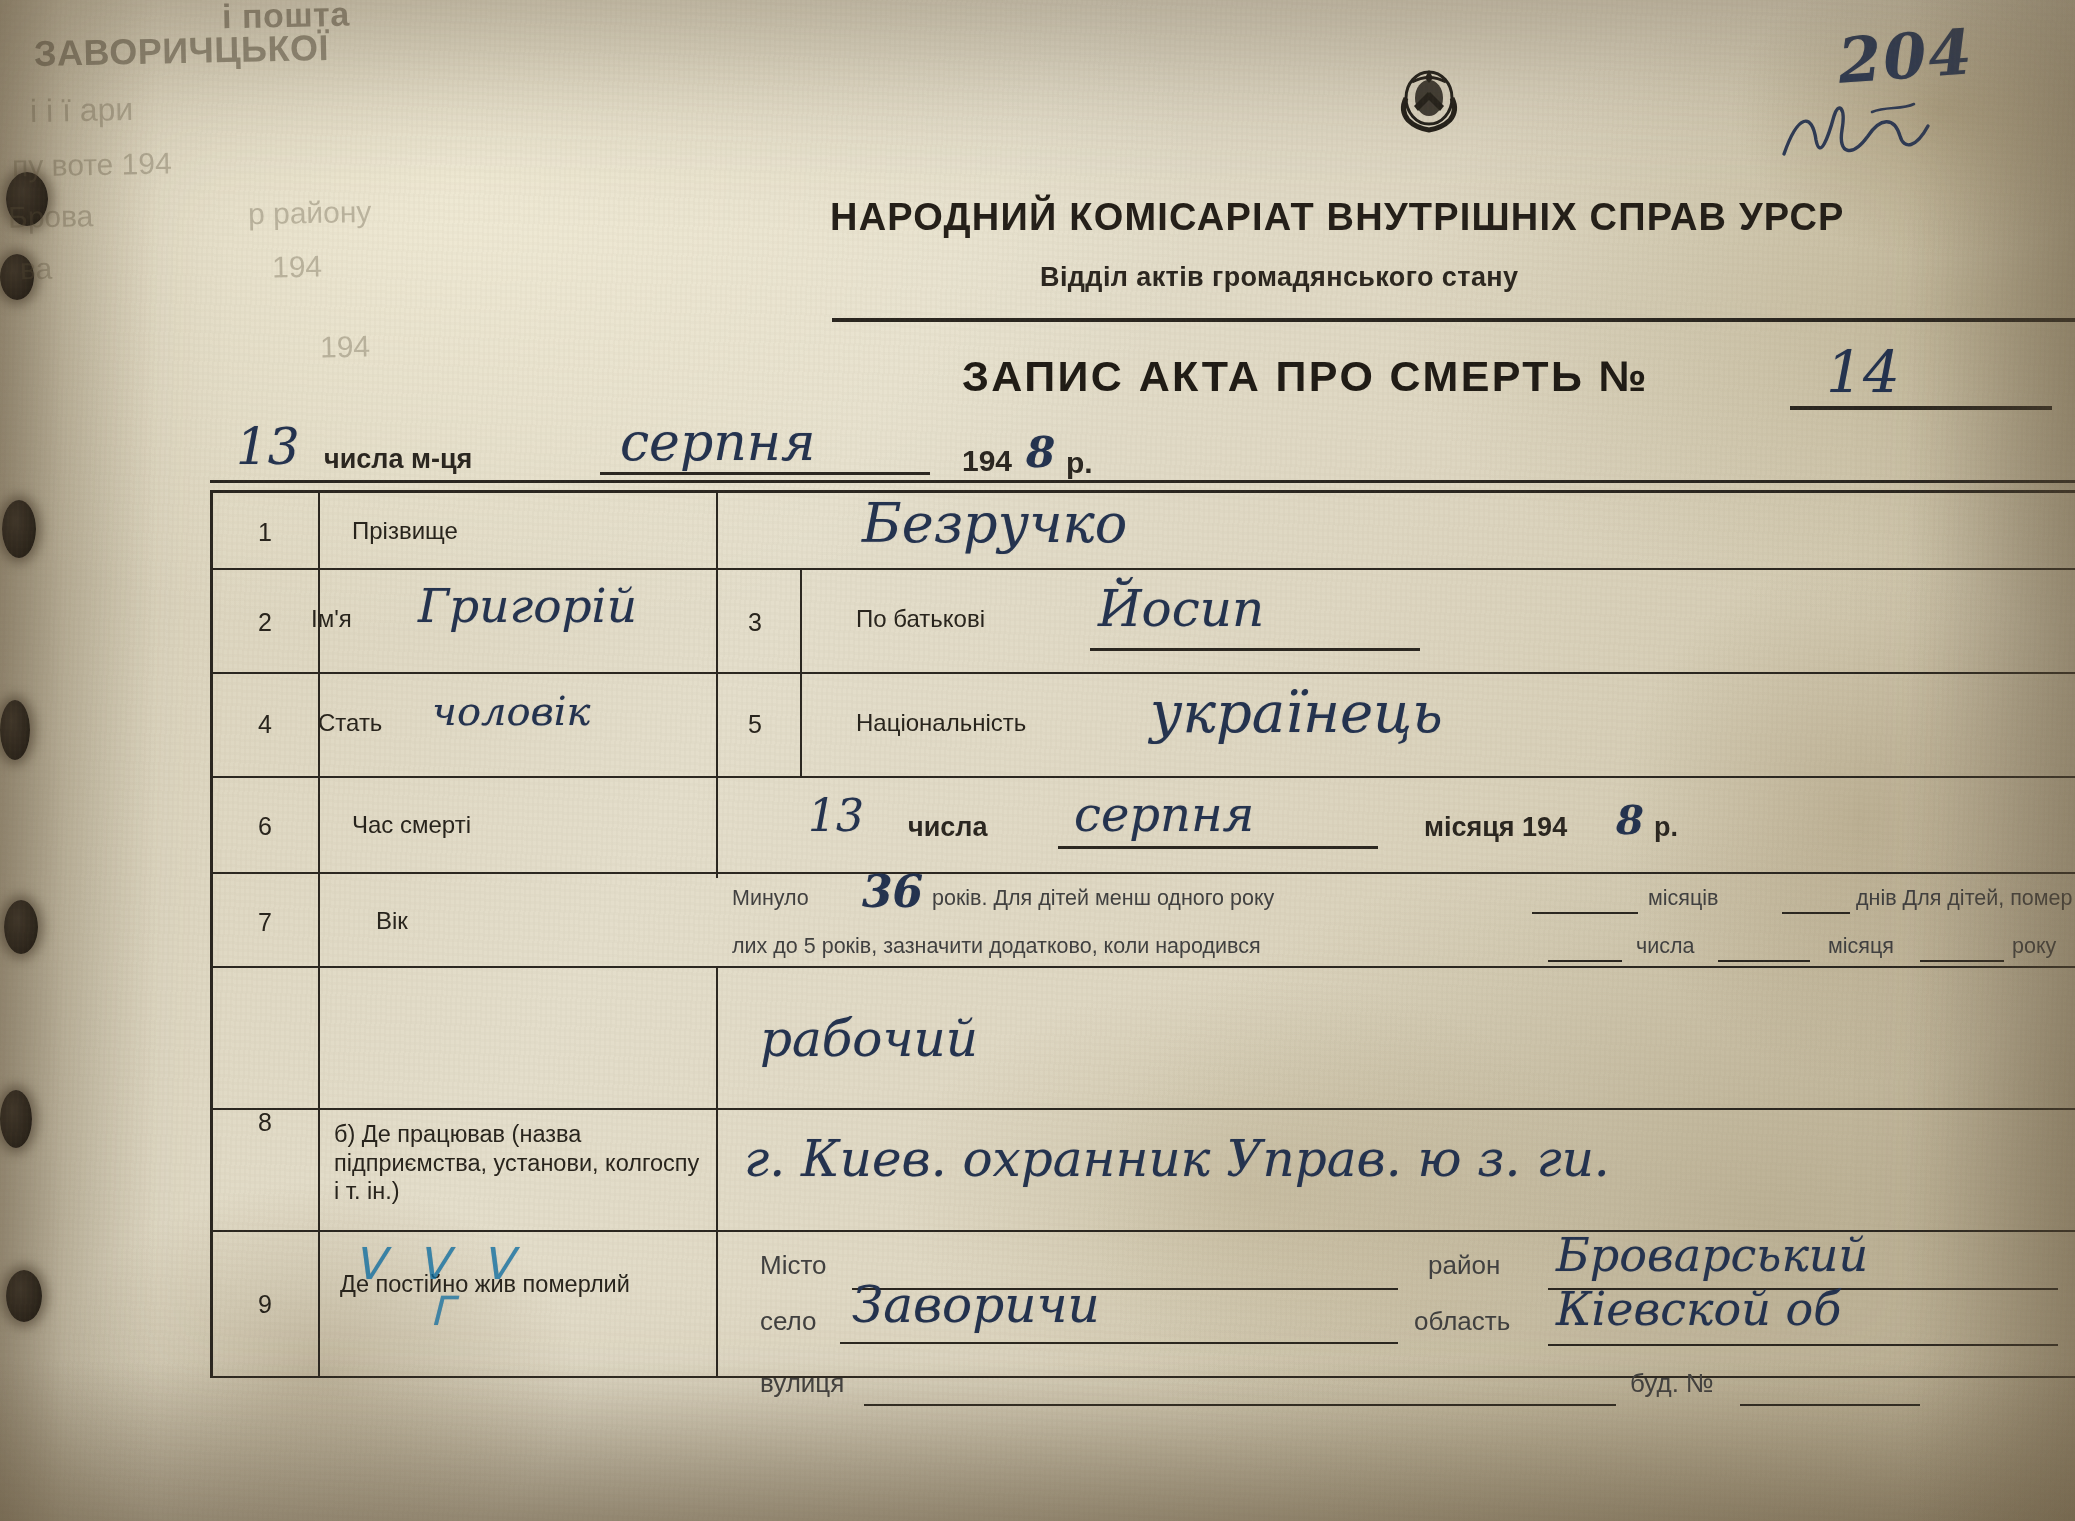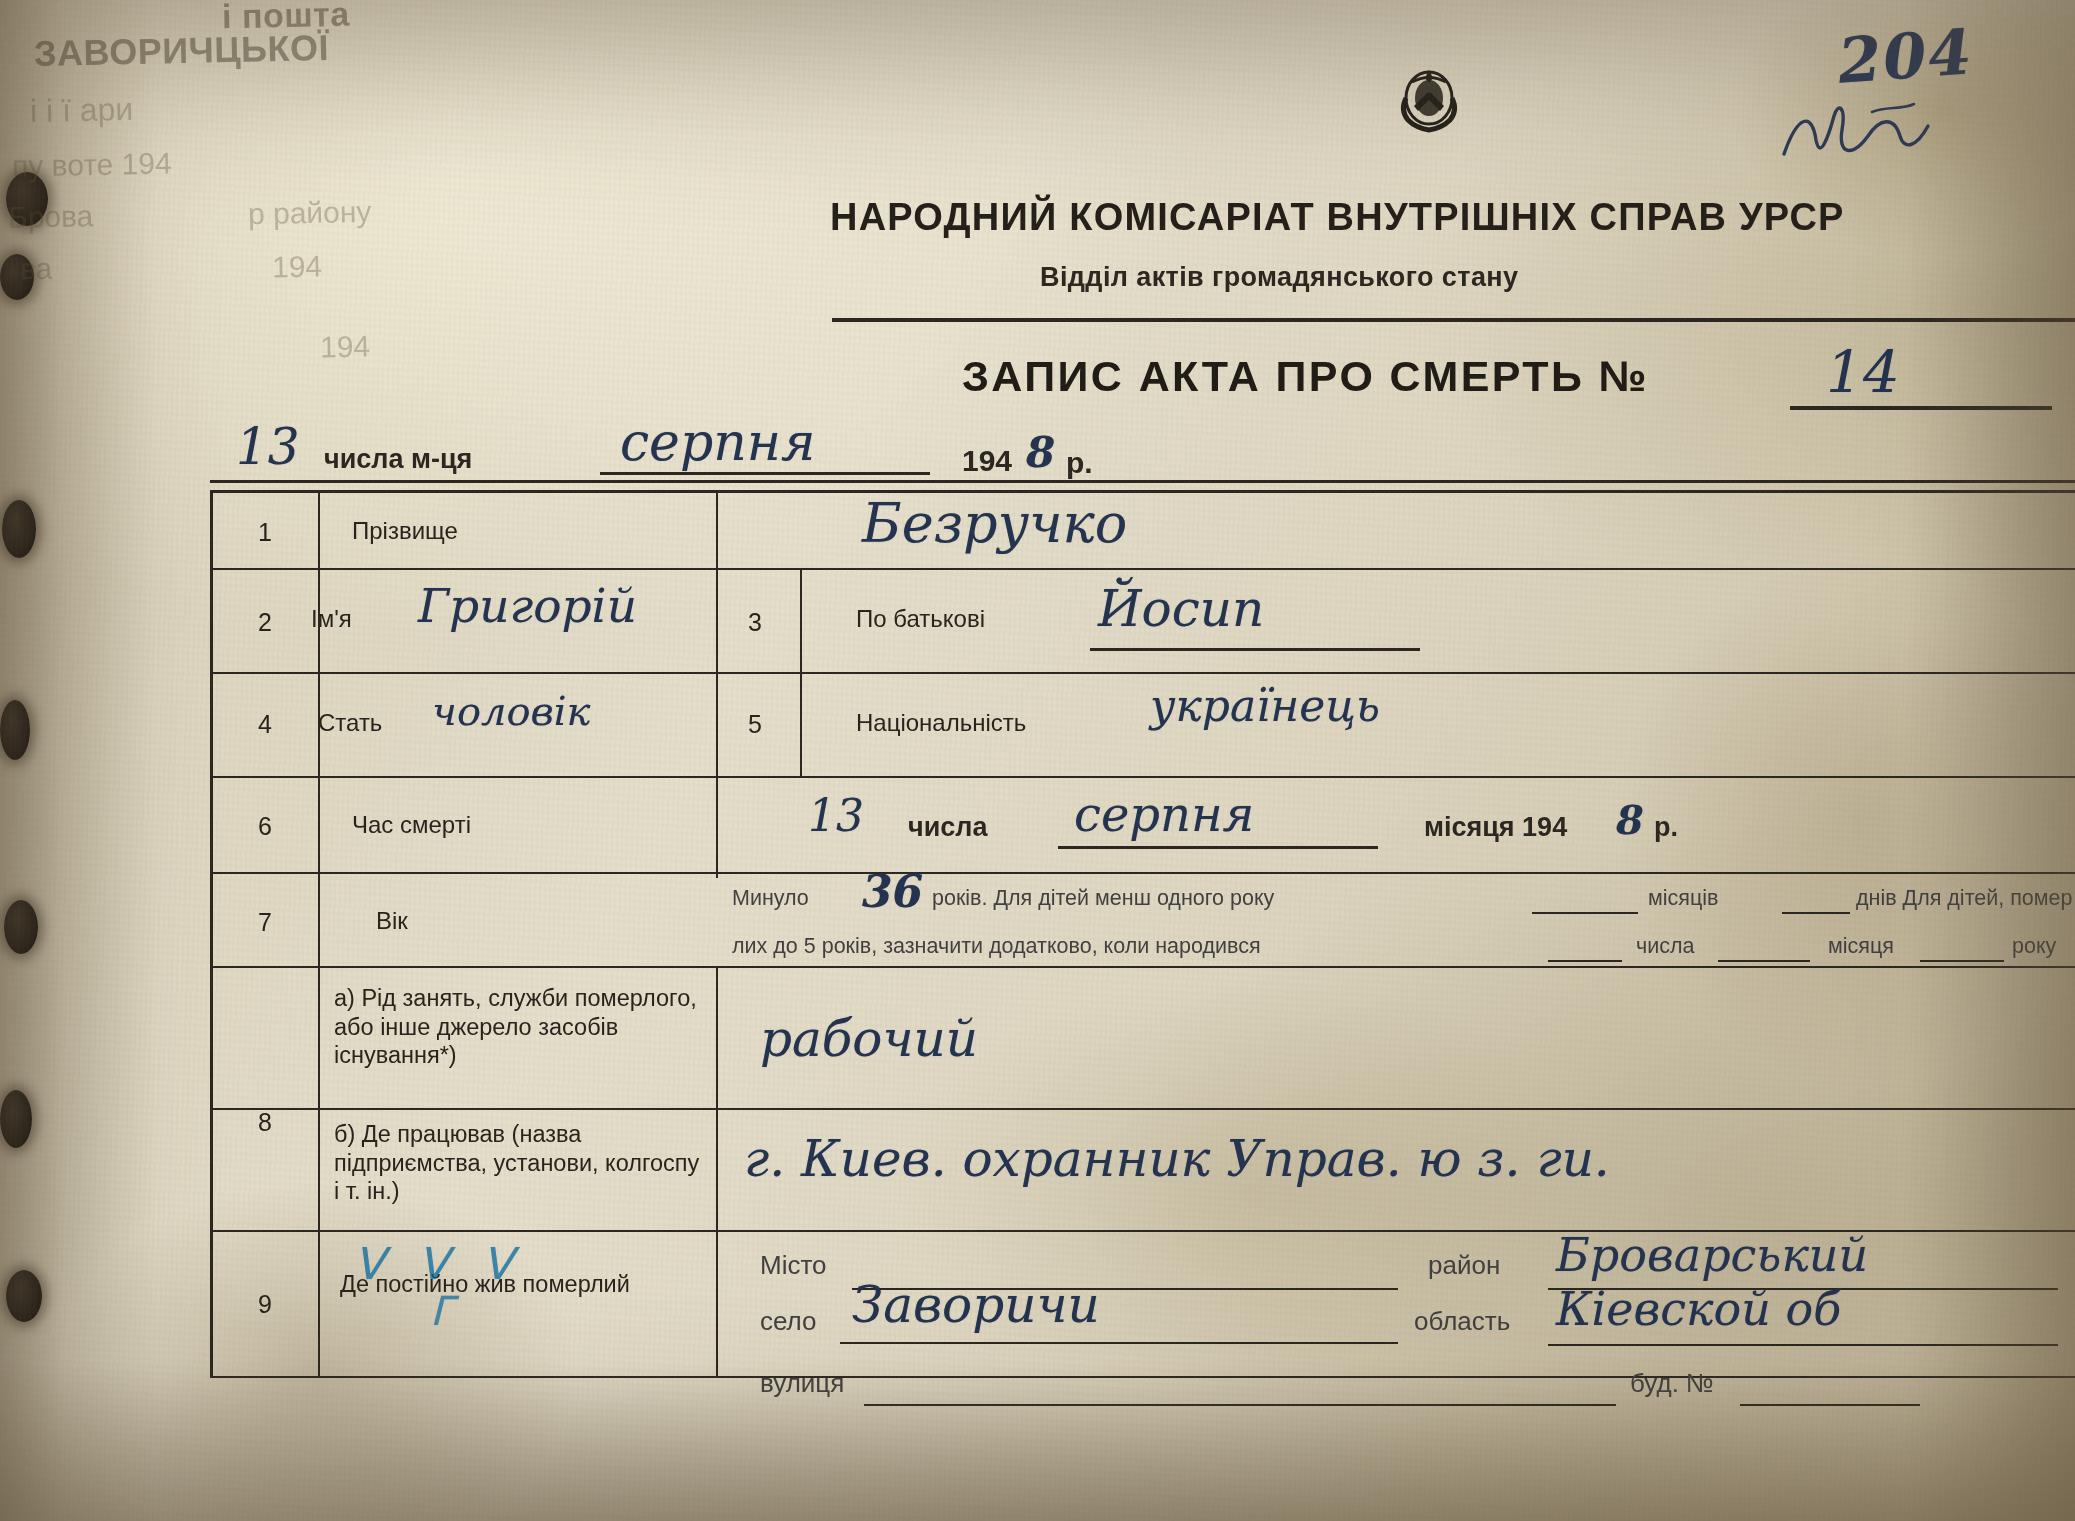--- a/index.html
+++ b/index.html
@@ -238,21 +238,21 @@
   <div class="num" style="left:748px;top:608px;">3</div>
   <div class="cell-label" style="left:856px;top:604px;">По батькові</div>
   <div class="hand" style="left:1098px;top:580px;font-size:50px;">Йосип</div>
   <div class="rule" style="left:1090px;top:648px;width:330px;height:3px;"></div>
 
   <div class="num" style="left:258px;top:710px;">4</div>
   <div class="cell-label" style="left:318px;top:708px;">Стать</div>
   <div class="hand" style="left:432px;top:688px;font-size:40px;text-align:right;">чоловік</div>
   <div class="num" style="left:748px;top:710px;">5</div>
   <div class="cell-label" style="left:856px;top:708px;">Національність</div>
-  <div class="hand" style="left:1150px;top:680px;font-size:44px;">українець</div>
+  <div class="hand" style="left:1150px;top:680px;font-size:56px;">українець</div>
 
   <div class="num" style="left:258px;top:812px;">6</div>
   <div class="cell-label" style="left:352px;top:810px;">Час смерті</div>
   <div class="hand" style="left:808px;top:790px;font-size:44px;">13</div>
   <div class="printed" style="left:908px;top:812px;font-size:27px;font-weight:bold;">числа</div>
   <div class="hand" style="left:1074px;top:786px;font-size:48px;">серпня</div>
   <div class="rule" style="left:1058px;top:846px;width:320px;height:3px;"></div>
   <div class="printed" style="left:1424px;top:812px;font-size:27px;font-weight:bold;">місяця 194</div>
   <div class="hand" style="left:1616px;top:796px;font-size:40px;font-weight:bold;">8</div>
   <div class="printed" style="left:1654px;top:812px;font-size:27px;font-weight:bold;">р.</div>
@@ -268,21 +268,20 @@
   <div class="fine" style="left:1856px;top:886px;">днів Для дітей, помер</div>
   <div class="fine" style="left:732px;top:934px;">лих до 5 років, зазначити додатково, коли народився</div>
   <div class="rule" style="left:1548px;top:960px;width:74px;height:2px;"></div>
   <div class="fine" style="left:1636px;top:934px;">числа</div>
   <div class="rule" style="left:1718px;top:960px;width:92px;height:2px;"></div>
   <div class="fine" style="left:1828px;top:934px;">місяця</div>
   <div class="rule" style="left:1920px;top:960px;width:84px;height:2px;"></div>
   <div class="fine" style="left:2012px;top:934px;">року</div>
 
   <div class="num" style="left:258px;top:1108px;">8</div>
-  <div class="cell-label" style="left:334px;top:984px;width:370px;font-size:23.5px;">а) Рід занять, служби померлого, або інше джерело засобів існування*)</div>
   <div class="hand" style="left:760px;top:1010px;font-size:50px;">рабочий</div>
   <div class="tline" style="left:318px;top:1108px;width:398px;height:2px;"></div>
   <div class="cell-label" style="left:334px;top:1120px;width:370px;font-size:23.5px;">б) Де працював (назва підприємства, установи, колгоспу і т. ін.)</div>
   <div class="hand" style="left:744px;top:1130px;font-size:50px;">г. Киев. охранник Управ. ю з. ги.</div>
 
   <div class="num" style="left:258px;top:1290px;">9</div>
   <div class="cell-label" style="left:340px;top:1270px;width:376px;font-size:23.5px;">Де постійно жив померлий</div>
   <div class="hand hand-violet" style="left:354px;top:1238px;font-size:44px;letter-spacing:34px;opacity:.75;">ᐯᐯᐯ</div>
   <div class="hand hand-violet" style="left:430px;top:1288px;font-size:40px;opacity:.7;">ᒥ</div>
 

